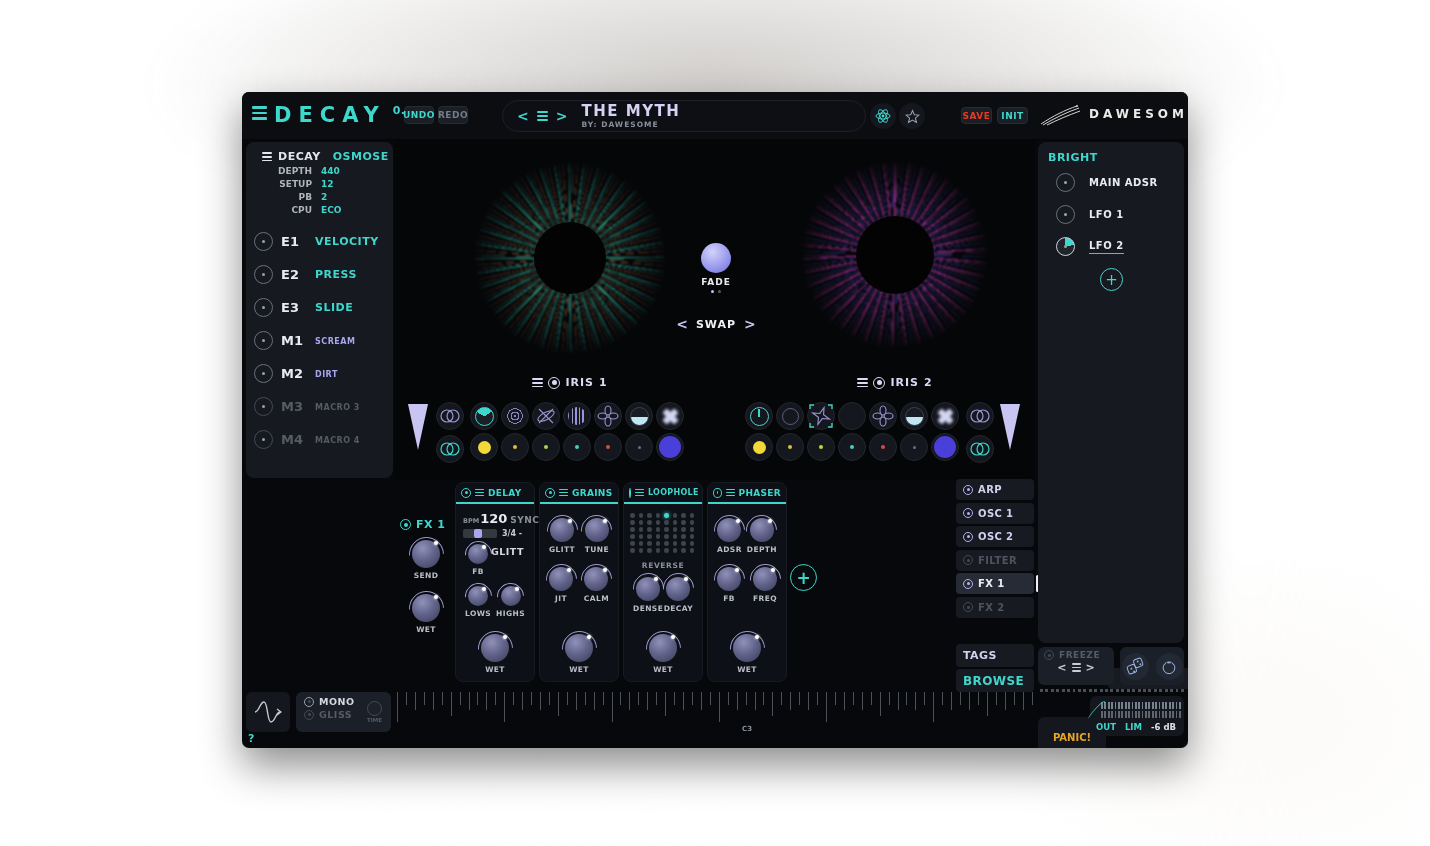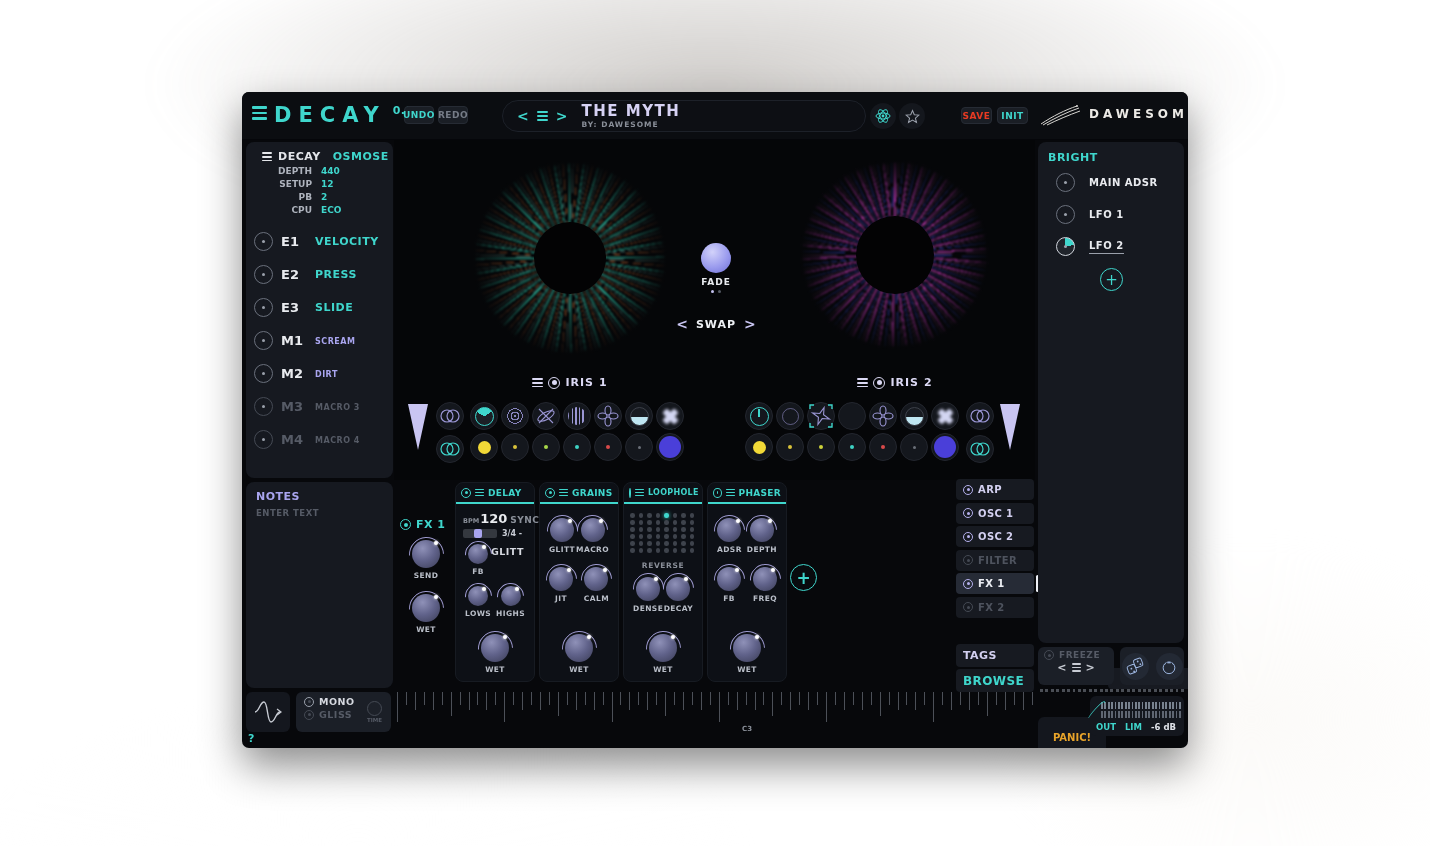--- a/index.html
+++ b/index.html
@@ -357,24 +357,20 @@
       </div>
       <div class="macro-row dimmed">
         <span class="ringknob"></span>
         <span class="mid">M4</span>
         <span class="msl"><span class="bar"><span class="mfill" style="display: block; width: 45%;"></span></span>
           <div class="sname">MACRO 4</div></span>
       </div>
     </div>
   </div>
 
-  <div class="abs notes">
-    <div class="ntitle">NOTES</div>
-    <div class="nph">ENTER TEXT</div>
-  </div>
 
   <div class="abs center">
     <div class="iris iris1">
       <div class="burst"></div>
         <div class="fadeout"></div>
         <div class="hole"></div>
     </div>
     <div class="iris iris2">
       <div class="burst"></div>
         <div class="fadeout"></div>
@@ -641,21 +637,21 @@
         </span>
       <span class="mname2">GRAINS</span>
     </div>
     <div class="pairrow" style="padding-top:14px">
       <div class="kn">
           <span class="knob k24"></span>
         <span class="klbl">GLITT</span>
         </div>
       <div class="kn">
           <span class="knob k24"></span>
-        <span class="klbl">MACRO</span>
+        <span class="klbl">TUNE</span>
         </div>
     </div>
     <div class="pairrow" style="padding-top:13px">
       <div class="kn">
           <span class="knob k24"></span>
         <span class="klbl">JIT</span>
         </div>
       <div class="kn">
           <span class="knob k24"></span>
         <span class="klbl">CALM</span>

